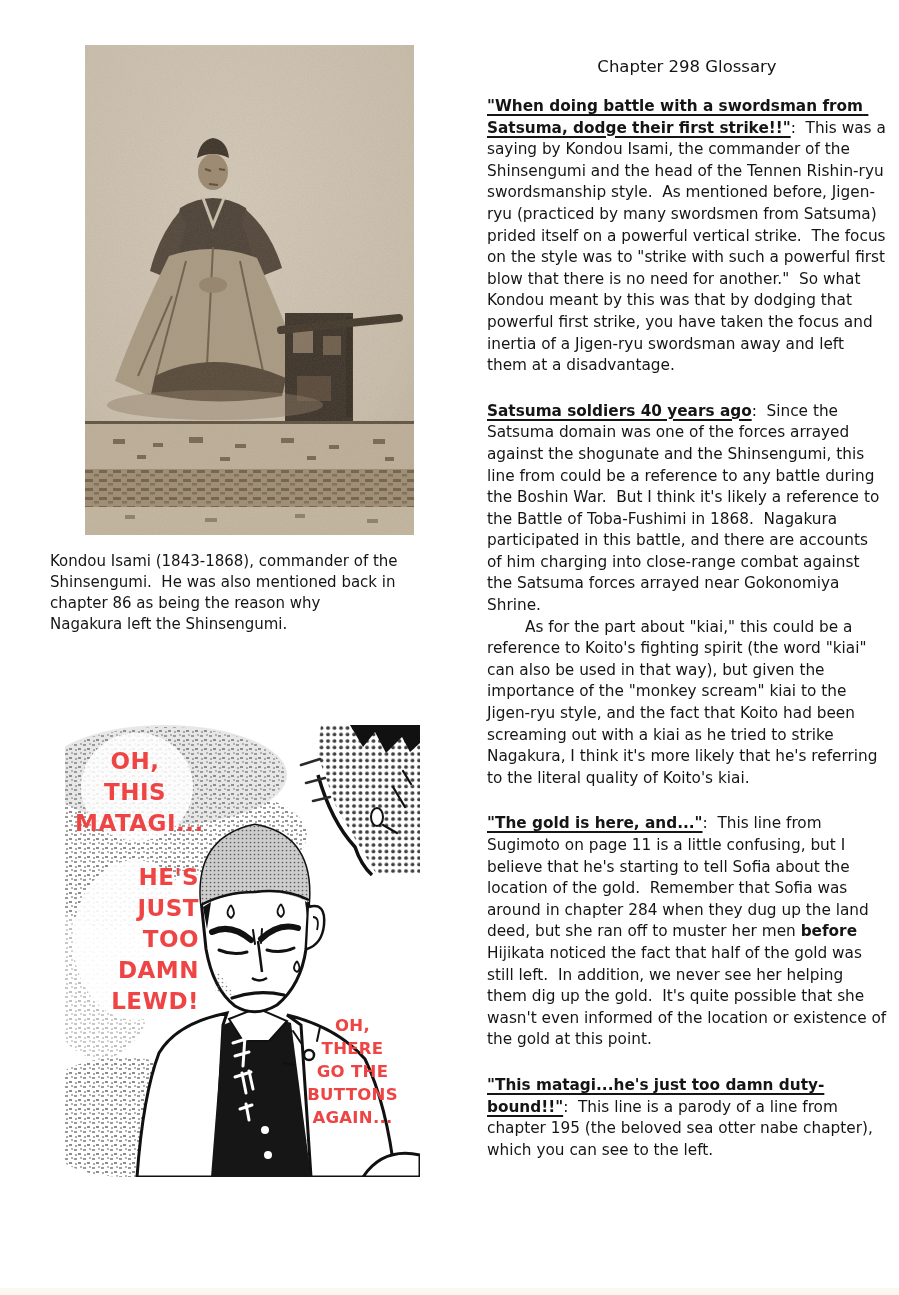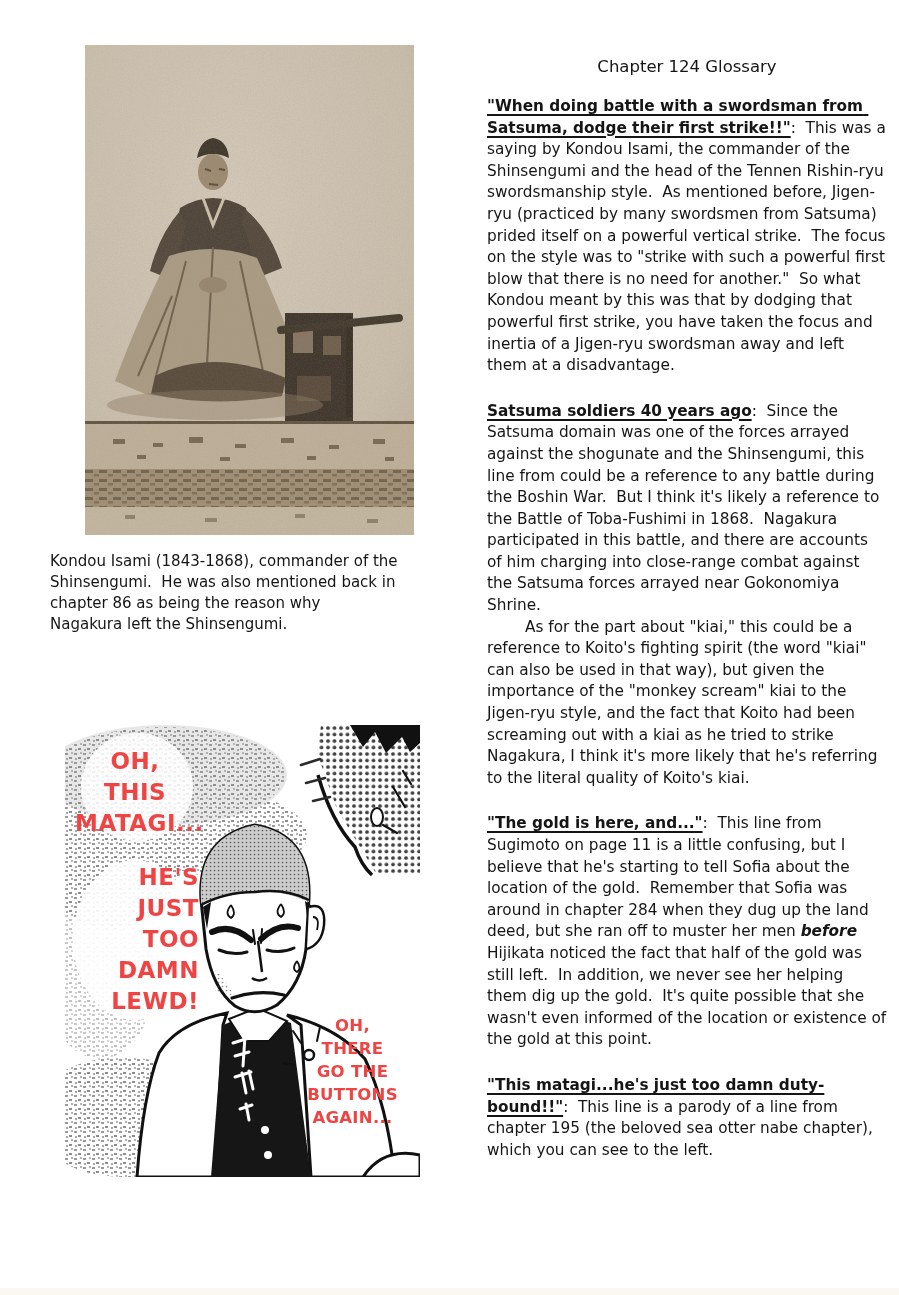--- a/index.html
+++ b/index.html
@@ -18,21 +18,21 @@
   .bubble1{left:75px;top:746px;width:120px;}
   .bubble2{left:69px;top:862px;width:130px;text-align:right;}
   .bubble3{left:295px;top:1014px;width:115px;font-size:16.5px;line-height:23px;letter-spacing:0.3px;}
 
   
   .glossary{position:absolute;left:487px;top:57px;width:400px;}
   .g-title{margin:0 0 20px 0;text-align:center;font-size:16.5px;font-weight:400;}
   .entry{margin:0 0 24px 0;}
   .entry p{margin:0;font-size:15.3px;line-height:21.6px;white-space:pre-wrap;}
   .hd{font-weight:700;text-decoration:underline;text-decoration-thickness:1.5px;text-underline-offset:2.5px;}
-  .em{font-weight:700;font-style:italic;}
+  .em{font-weight:700;}
   .body2{text-indent:38px;}
 
   .bottom-edge{position:absolute;left:0;top:1288px;width:899px;height:7px;background:#fbf8f1;}
 </style>
 </head>
 <body>
 
 <div class="page">
 
   <div class="photo">
@@ -221,21 +221,21 @@
 TOO
 DAMN
 LEWD!</div>
   <div class="bubble bubble3">OH,
 THERE
 GO THE
 BUTTONS
 AGAIN...</div>
 
   <div class="glossary">
-    <h1 class="g-title">Chapter 124 Glossary</h1>
+    <h1 class="g-title">Chapter 298 Glossary</h1>
 
     <div class="entry">
         <p><span class="hd">"When doing battle with a swordsman from Satsuma, dodge their first strike!!"</span><span>:</span><span>  This was a saying by Kondou Isami, the commander of the Shinsengumi and the head of the Tennen Rishin-ryu swordsmanship style.  As mentioned before, Jigen-ryu (practiced by many swordsmen from Satsuma) prided itself on a powerful vertical strike.  The focus on the style was to "strike with such a powerful first blow that there is no need for another."  So what Kondou meant by this was that by dodging that powerful first strike, you have taken the focus and inertia of a Jigen-ryu swordsman away and left them at a disadvantage.</span></p>
       </div>
 
     <div class="entry">
         <p><span class="hd">Satsuma soldiers 40 years ago</span><span>:</span><span>  Since the Satsuma domain was one of the forces arrayed against the shogunate and the Shinsengumi, this line from could be a reference to any battle during the Boshin War.  But I think it's likely a reference to the Battle of Toba-Fushimi in 1868.  Nagakura participated in this battle, and there are accounts of him charging into close-range combat against the Satsuma forces arrayed near Gokonomiya Shrine.</span></p>
         <p class="body2">As for the part about "kiai," this could be a reference to Koito's fighting spirit (the word "kiai" can also be used in that way), but given the importance of the "monkey scream" kiai to the Jigen-ryu style, and the fact that Koito had been screaming out with a kiai as he tried to strike Nagakura, I think it's more likely that he's referring to the literal quality of Koito's kiai.</p>
       </div>
 

